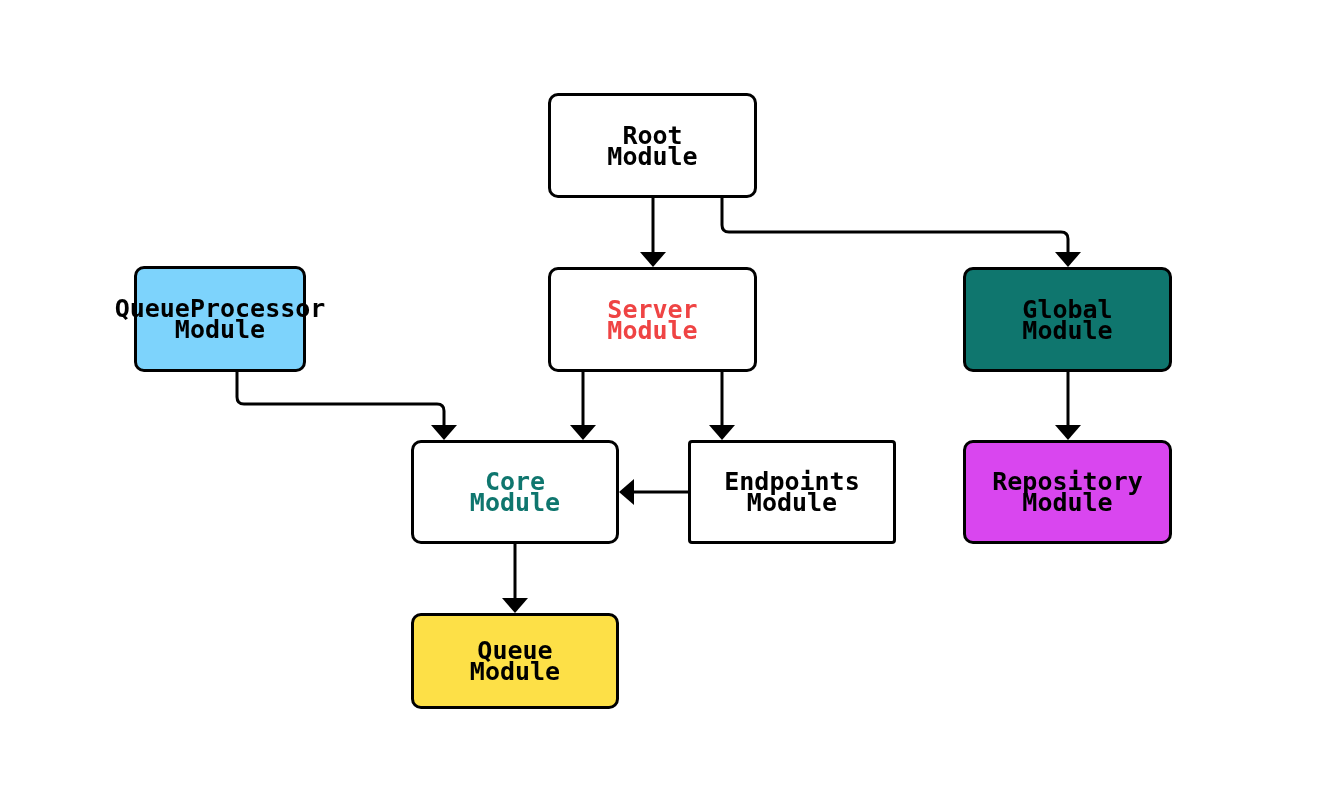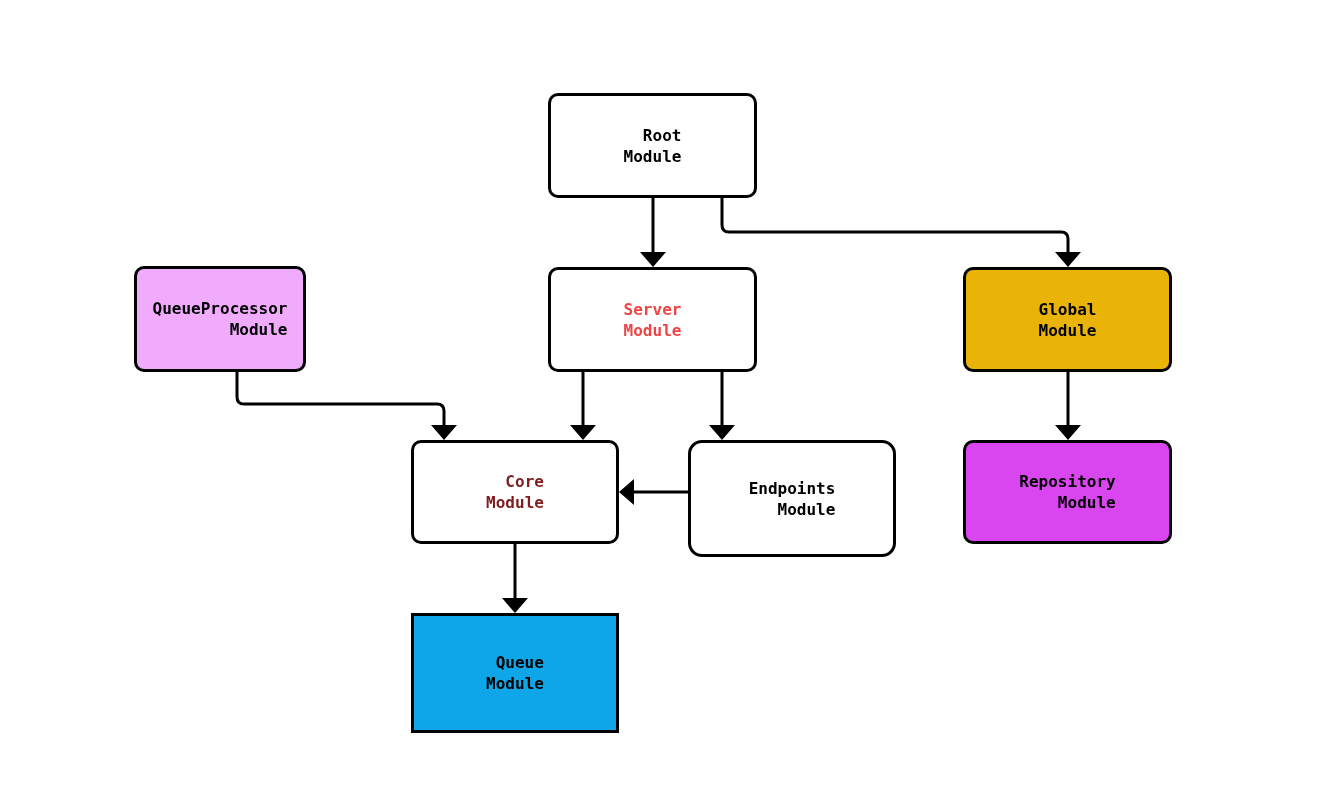--- a/index.html
+++ b/index.html
@@ -28,23 +28,23 @@
     box-sizing: border-box;
     border-style: solid;
     border-radius: 10px;
     display: flex;
     align-items: center;
     justify-content: center;
   }
   .node-label {
     font-family: "DejaVu Sans Mono", "Liberation Mono", monospace;
     font-weight: bold;
-    font-size: 16px;
+    font-size: 25px;
     line-height: 21px;
-    text-align: right;
+    text-align: center;
     white-space: pre-line;
   }
 </style>
 </head>
 <body>
 
 <div id="canvas" style="width: 1337px; height: 809px; background: rgb(255, 255, 255);">
   <svg id="edge-layer" xmlns="http://www.w3.org/2000/svg" width="1337" height="809" viewBox="0 0 1337 809">
       <g>
         <path d="M 653 198 L 653 253" fill="none" stroke="#000000" stroke-width="3"></path>
@@ -77,42 +77,42 @@
       <g>
         <path d="M 515 543 L 515 599" fill="none" stroke="#000000" stroke-width="3"></path>
         <polygon points="502,598 528,598 515,613" fill="#000000"></polygon>
       </g>
     </svg>
   <div id="node-layer">
       <div class="node" style="left: 548px; top: 93px; width: 209px; height: 105px; background: rgb(255, 255, 255); border-width: 3px; border-color: rgb(0, 0, 0); border-radius: 10px;">
         <div class="node-label" style="color: rgb(0, 0, 0);">Root
 Module</div>
       </div>
-      <div class="node" style="left: 134px; top: 266px; width: 172px; height: 106px; background: #f0abfc; border-width: 3px; border-color: rgb(0, 0, 0); border-radius: 10px;">
+      <div class="node" style="left: 134px; top: 266px; width: 172px; height: 106px; background: #7dd3fc; border-width: 3px; border-color: rgb(0, 0, 0); border-radius: 10px;">
         <div class="node-label" style="color: rgb(0, 0, 0);">QueueProcessor
 Module</div>
       </div>
       <div class="node" style="left: 548px; top: 267px; width: 209px; height: 105px; background: rgb(255, 255, 255); border-width: 3px; border-color: rgb(0, 0, 0); border-radius: 10px;">
         <div class="node-label" style="color: #ef4444;">Server
 Module</div>
       </div>
-      <div class="node" style="left: 963px; top: 267px; width: 209px; height: 105px; background: #eab308; border-width: 3px; border-color: rgb(0, 0, 0); border-radius: 10px;">
+      <div class="node" style="left: 963px; top: 267px; width: 209px; height: 105px; background: #0f766e; border-width: 3px; border-color: rgb(0, 0, 0); border-radius: 10px;">
         <div class="node-label" style="color: rgb(0, 0, 0);">Global
 Module</div>
       </div>
       <div class="node" style="left: 411px; top: 440px; width: 208px; height: 104px; background: rgb(255, 255, 255); border-width: 3px; border-color: rgb(0, 0, 0); border-radius: 10px;">
-        <div class="node-label" style="color: #7f1d1d;">Core
+        <div class="node-label" style="color: #0f766e;">Core
 Module</div>
       </div>
-      <div class="node" style="left: 688px; top: 440px; width: 208px; height: 117px; background: rgb(255, 255, 255); border-width: 3px; border-color: rgb(0, 0, 0); border-radius: 14px;">
+      <div class="node" style="left: 688px; top: 440px; width: 208px; height: 104px; background: rgb(255, 255, 255); border-width: 3px; border-color: rgb(0, 0, 0); border-radius: 4px;">
         <div class="node-label" style="color: rgb(0, 0, 0);">Endpoints
 Module</div>
       </div>
       <div class="node" style="left: 963px; top: 440px; width: 209px; height: 104px; background: #d946ef; border-width: 3px; border-color: rgb(0, 0, 0); border-radius: 10px;">
         <div class="node-label" style="color: rgb(0, 0, 0);">Repository
 Module</div>
       </div>
-      <div class="node" style="left: 411px; top: 613px; width: 208px; height: 120px; background: #0ea5e9; border-width: 3px; border-color: rgb(0, 0, 0); border-radius: 0;">
+      <div class="node" style="left: 411px; top: 613px; width: 208px; height: 96px; background: #fde047; border-width: 3px; border-color: rgb(0, 0, 0); border-radius: 10px;">
         <div class="node-label" style="color: rgb(0, 0, 0);">Queue
 Module</div>
       </div>
     </div>
 </div>
 
 </body></html>

